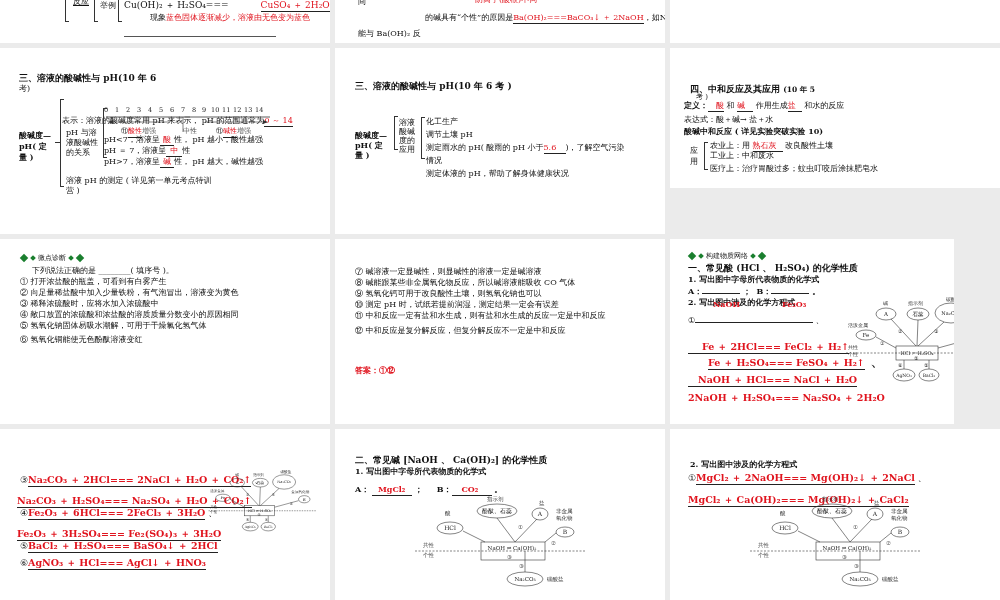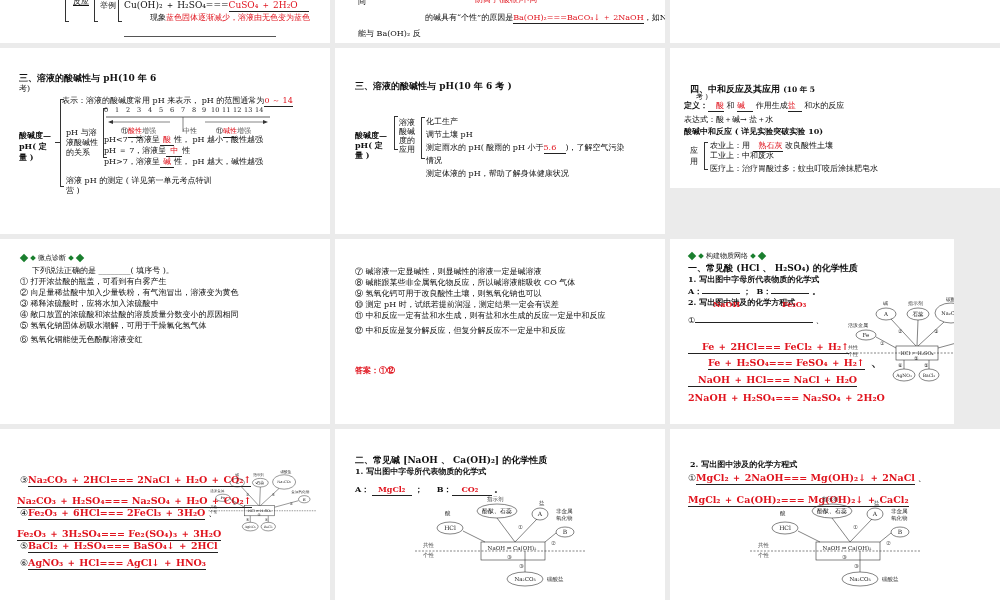--- a/index.html
+++ b/index.html
@@ -22,21 +22,21 @@
 </head>
 <body>
 
 <div class="slide" style="left:0;top:0;width:330px;height:43px;">
   <div class="bracket" style="left:65px;top:-20px;width:4px;height:42px;"></div>
   <div class="abs t" style="left:73px;top:-4px;text-decoration:underline;">反应</div>
   <div class="bracket" style="left:94px;top:-20px;width:4px;height:42px;"></div>
   <div class="abs t" style="left:100px;top:0px;">举例</div>
   <div class="bracket" style="left:118px;top:-20px;width:4px;height:42px;"></div>
   <div class="abs t" style="left:124px;top:0px;font-size:9px;">
-    <span>Cu(OH)₂ ＋ H₂SO₄===</span><span class="red ul" style="min-width:80px;">CuSO₄ ＋ 2H₂O</span>
+    <span>Cu(OH)₂ ＋ H₂SO₄===</span><span class="red ul" style="min-width:80px;margin-left:32px;">CuSO₄ ＋ 2H₂O</span>
   </div>
   <div class="abs t" style="left:150px;top:12px;">
     <span>现象</span><span class="red">蓝色固体逐渐减少，溶液由无色变为蓝色</span>
   </div>
   <div class="line" style="left:124px;top:36px;width:152px;height:1px;background:#555;"></div>
 </div>
 
 <div class="slide" style="left:335px;top:0;width:330px;height:43px;">
   <div class="abs t" style="left:23px;top:-4px;">间</div>
   <div class="abs t red" style="left:140px;top:-6px;font-size:8px;">阴离子(酸根)不同</div>
@@ -54,21 +54,21 @@
 
   <div class="abs t b" style="left:19px;top:82px;line-height:11px;">
     <div>酸碱度—</div>
     <div>pH( 定</div>
     <div>量 )</div>
   </div>
   <div class="bracket" style="left:60px;top:51px;width:4px;height:88px;"></div>
   <div class="line" style="left:55px;top:94px;width:5px;height:1px;"></div>
 
   <div class="abs t" style="left:62px;top:47px;">
-    <span>表示：溶液的酸碱度常用 pH 来表示， pH 的范围通常为</span><span class="red ul" style="min-width:26px;">0 ～ 14</span>
+    <span>表示：溶液的酸碱度常用 pH 来表示， pH 的范围通常为</span><span class="red ul" style="min-width:26px;margin-top:20px;">0 ～ 14</span>
   </div>
 
   <svg style="position:absolute;left:100px;top:56px;" width="180" height="34" viewBox="0 0 180 34">
     <line x1="6" y1="13" x2="170" y2="13" stroke="#333" stroke-width="0.8"></line>
     <g font-size="6.5" fill="#222">
       <text x="4" y="8">0</text>
         <text x="15" y="8">1</text>
         <text x="26" y="8">2</text>
         <text x="37" y="8">3</text>
         <text x="48" y="8">4</text>
@@ -150,21 +150,21 @@
   <div class="abs t b" style="left:14px;top:52px;font-weight:normal;">
     <span class="b">定义：</span><span class="red ul" style="min-width:16px;text-align:right;">酸</span> <span>和</span> <span class="red ul" style="min-width:16px;">碱</span> <span>作用生成</span><span class="red ul" style="min-width:14px;">盐</span> <span>和水的反应</span>
   </div>
   <div class="abs t" style="left:14px;top:66px;">表达式：酸＋碱→ 盐＋水</div>
   <div class="abs t b" style="left:14px;top:78px;">酸碱中和反应 ( 详见实验突破实验 10)</div>
   <div class="abs t" style="left:20px;top:97px;line-height:11px;">
     <div>应</div>
     <div>用</div>
   </div>
   <div class="bracket" style="left:34px;top:94px;width:4px;height:28px;"></div>
-  <div class="abs t" style="left:40px;top:92px;text-align:right;">
+  <div class="abs t" style="left:40px;top:92px;">
     <span>农业上：用</span> <span class="red ul" style="min-width:30px;">熟石灰</span> <span>改良酸性土壤</span>
   </div>
   <div class="abs t" style="left:40px;top:102px;">工业上：中和废水</div>
   <div class="abs t" style="left:40px;top:115px;">医疗上：治疗胃酸过多；蚊虫叮咬后涂抹肥皂水</div>
 </div>
 
 <div class="slide" style="left:0;top:239px;width:330px;height:185px;">
   <div class="abs badge" style="left:20px;top:14px;">
     <span class="diamond"></span>
       <span class="dsm"></span>

